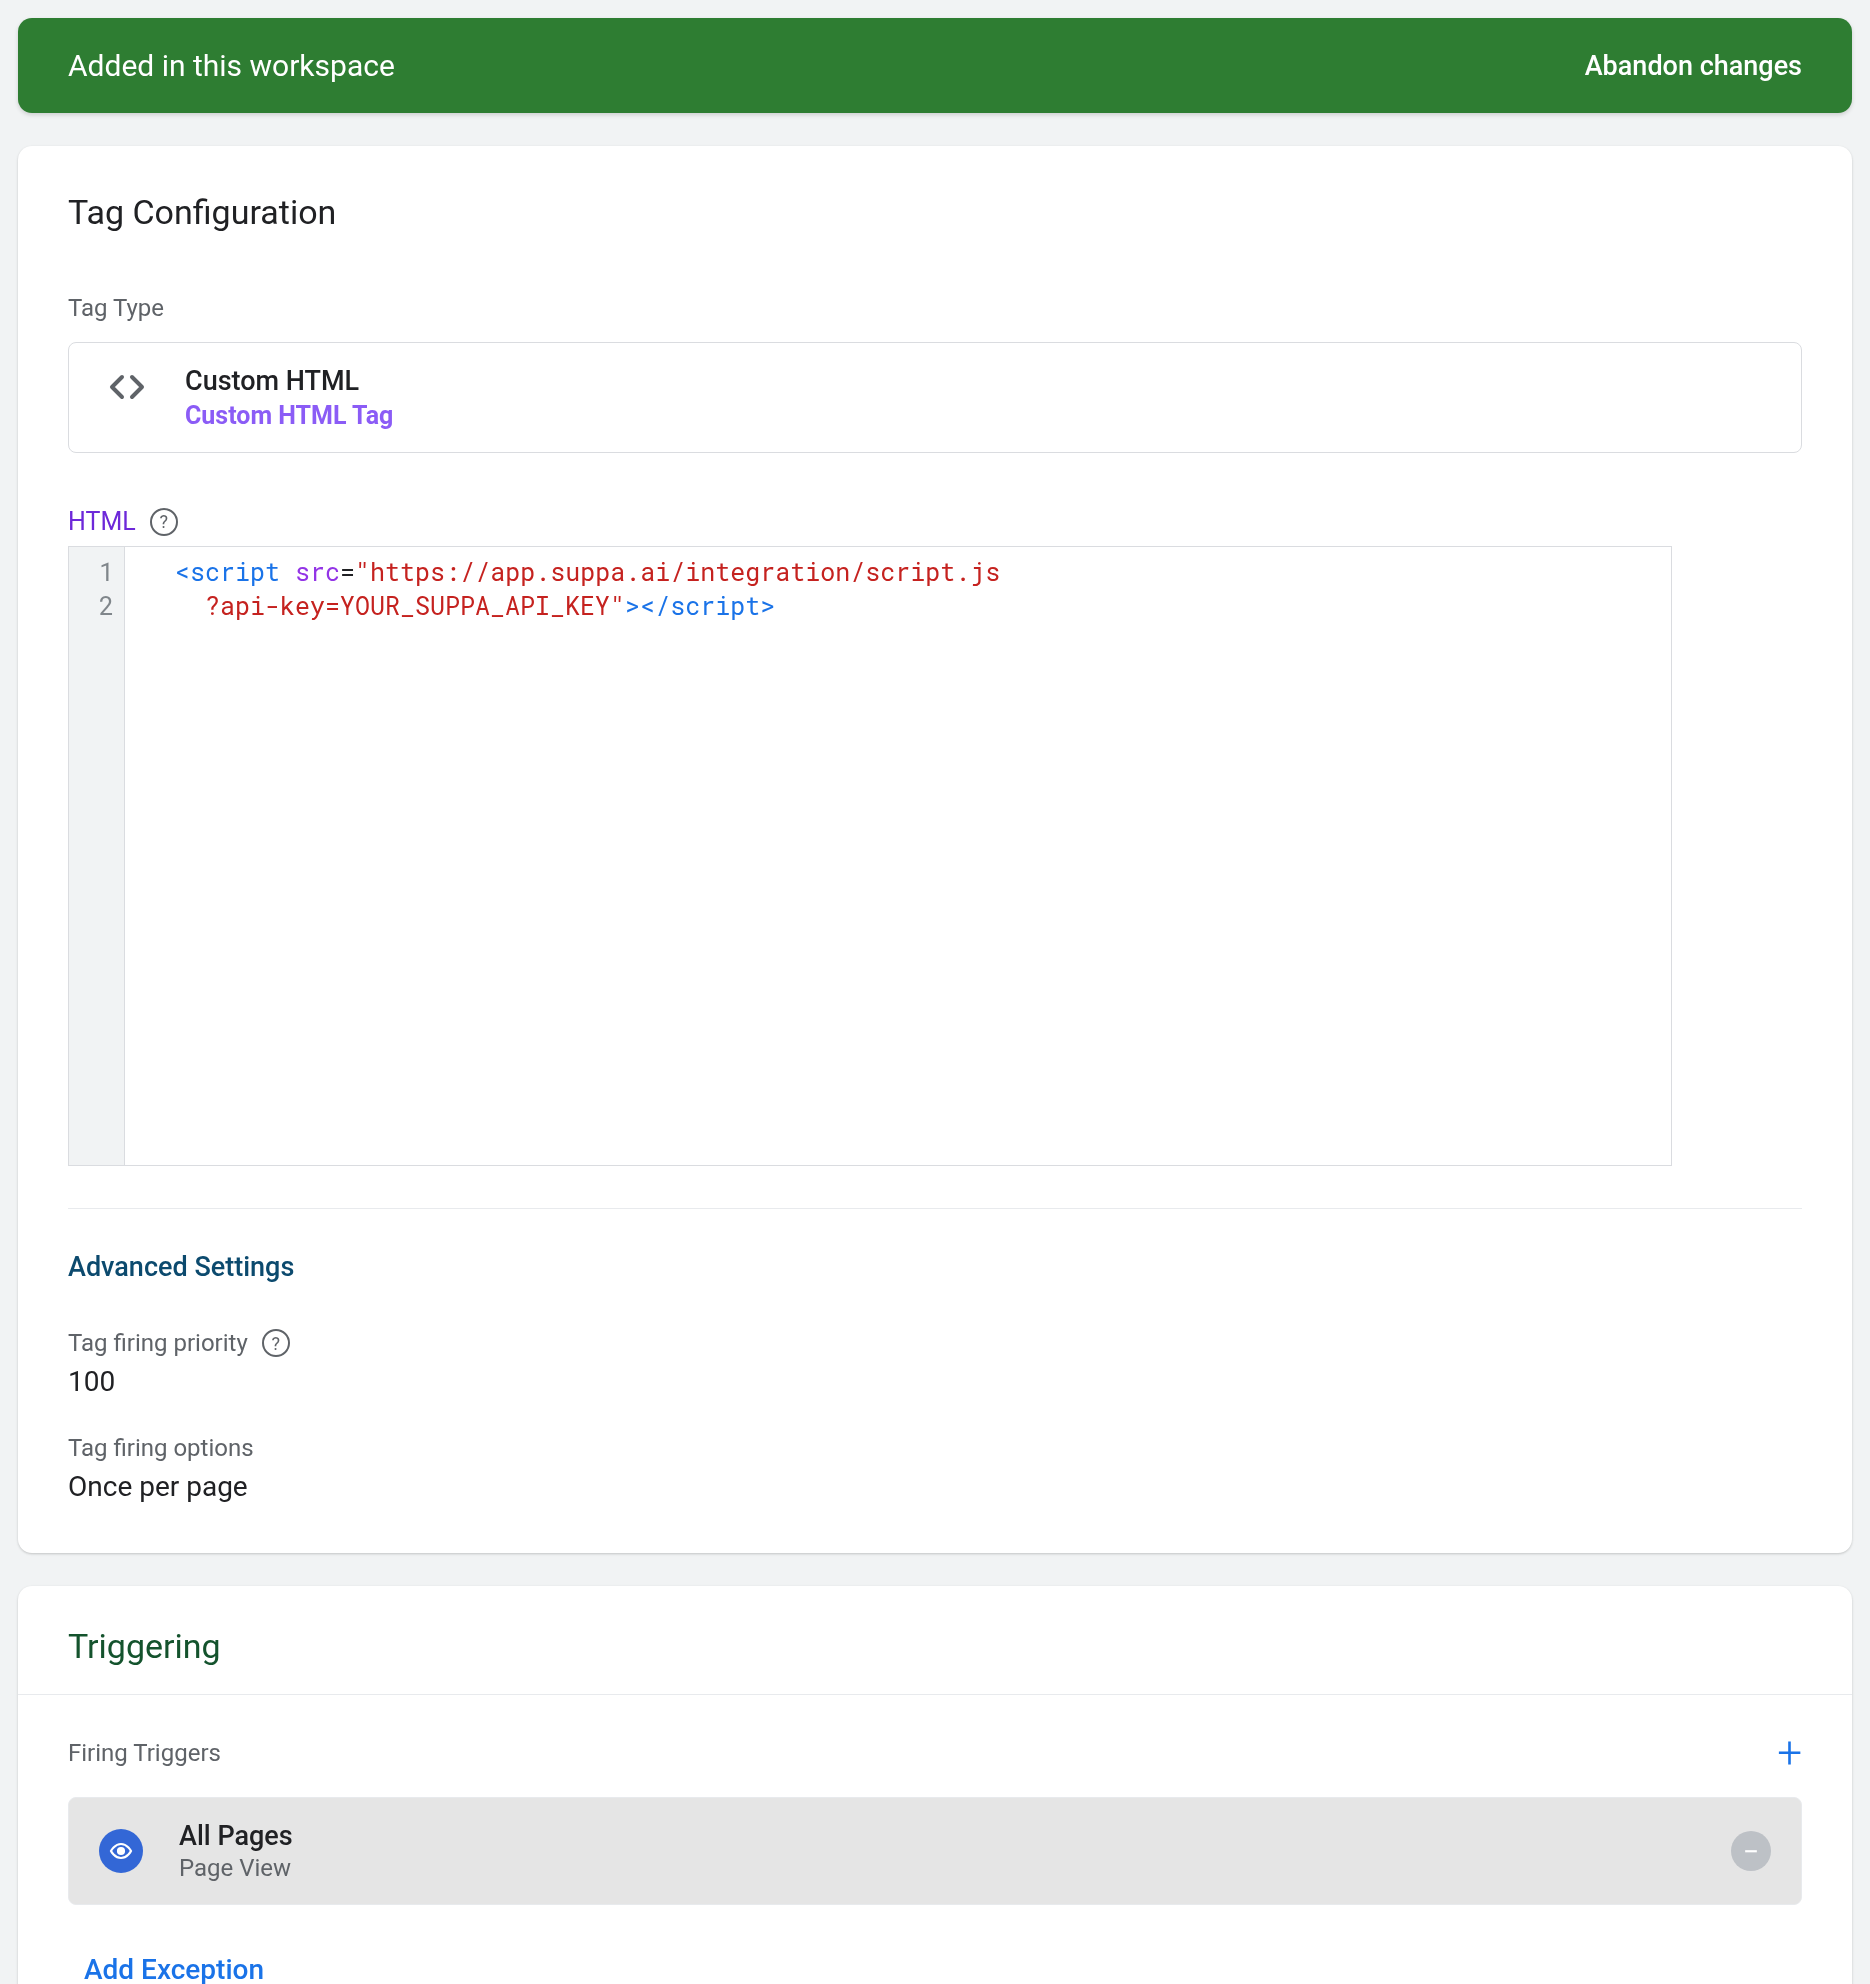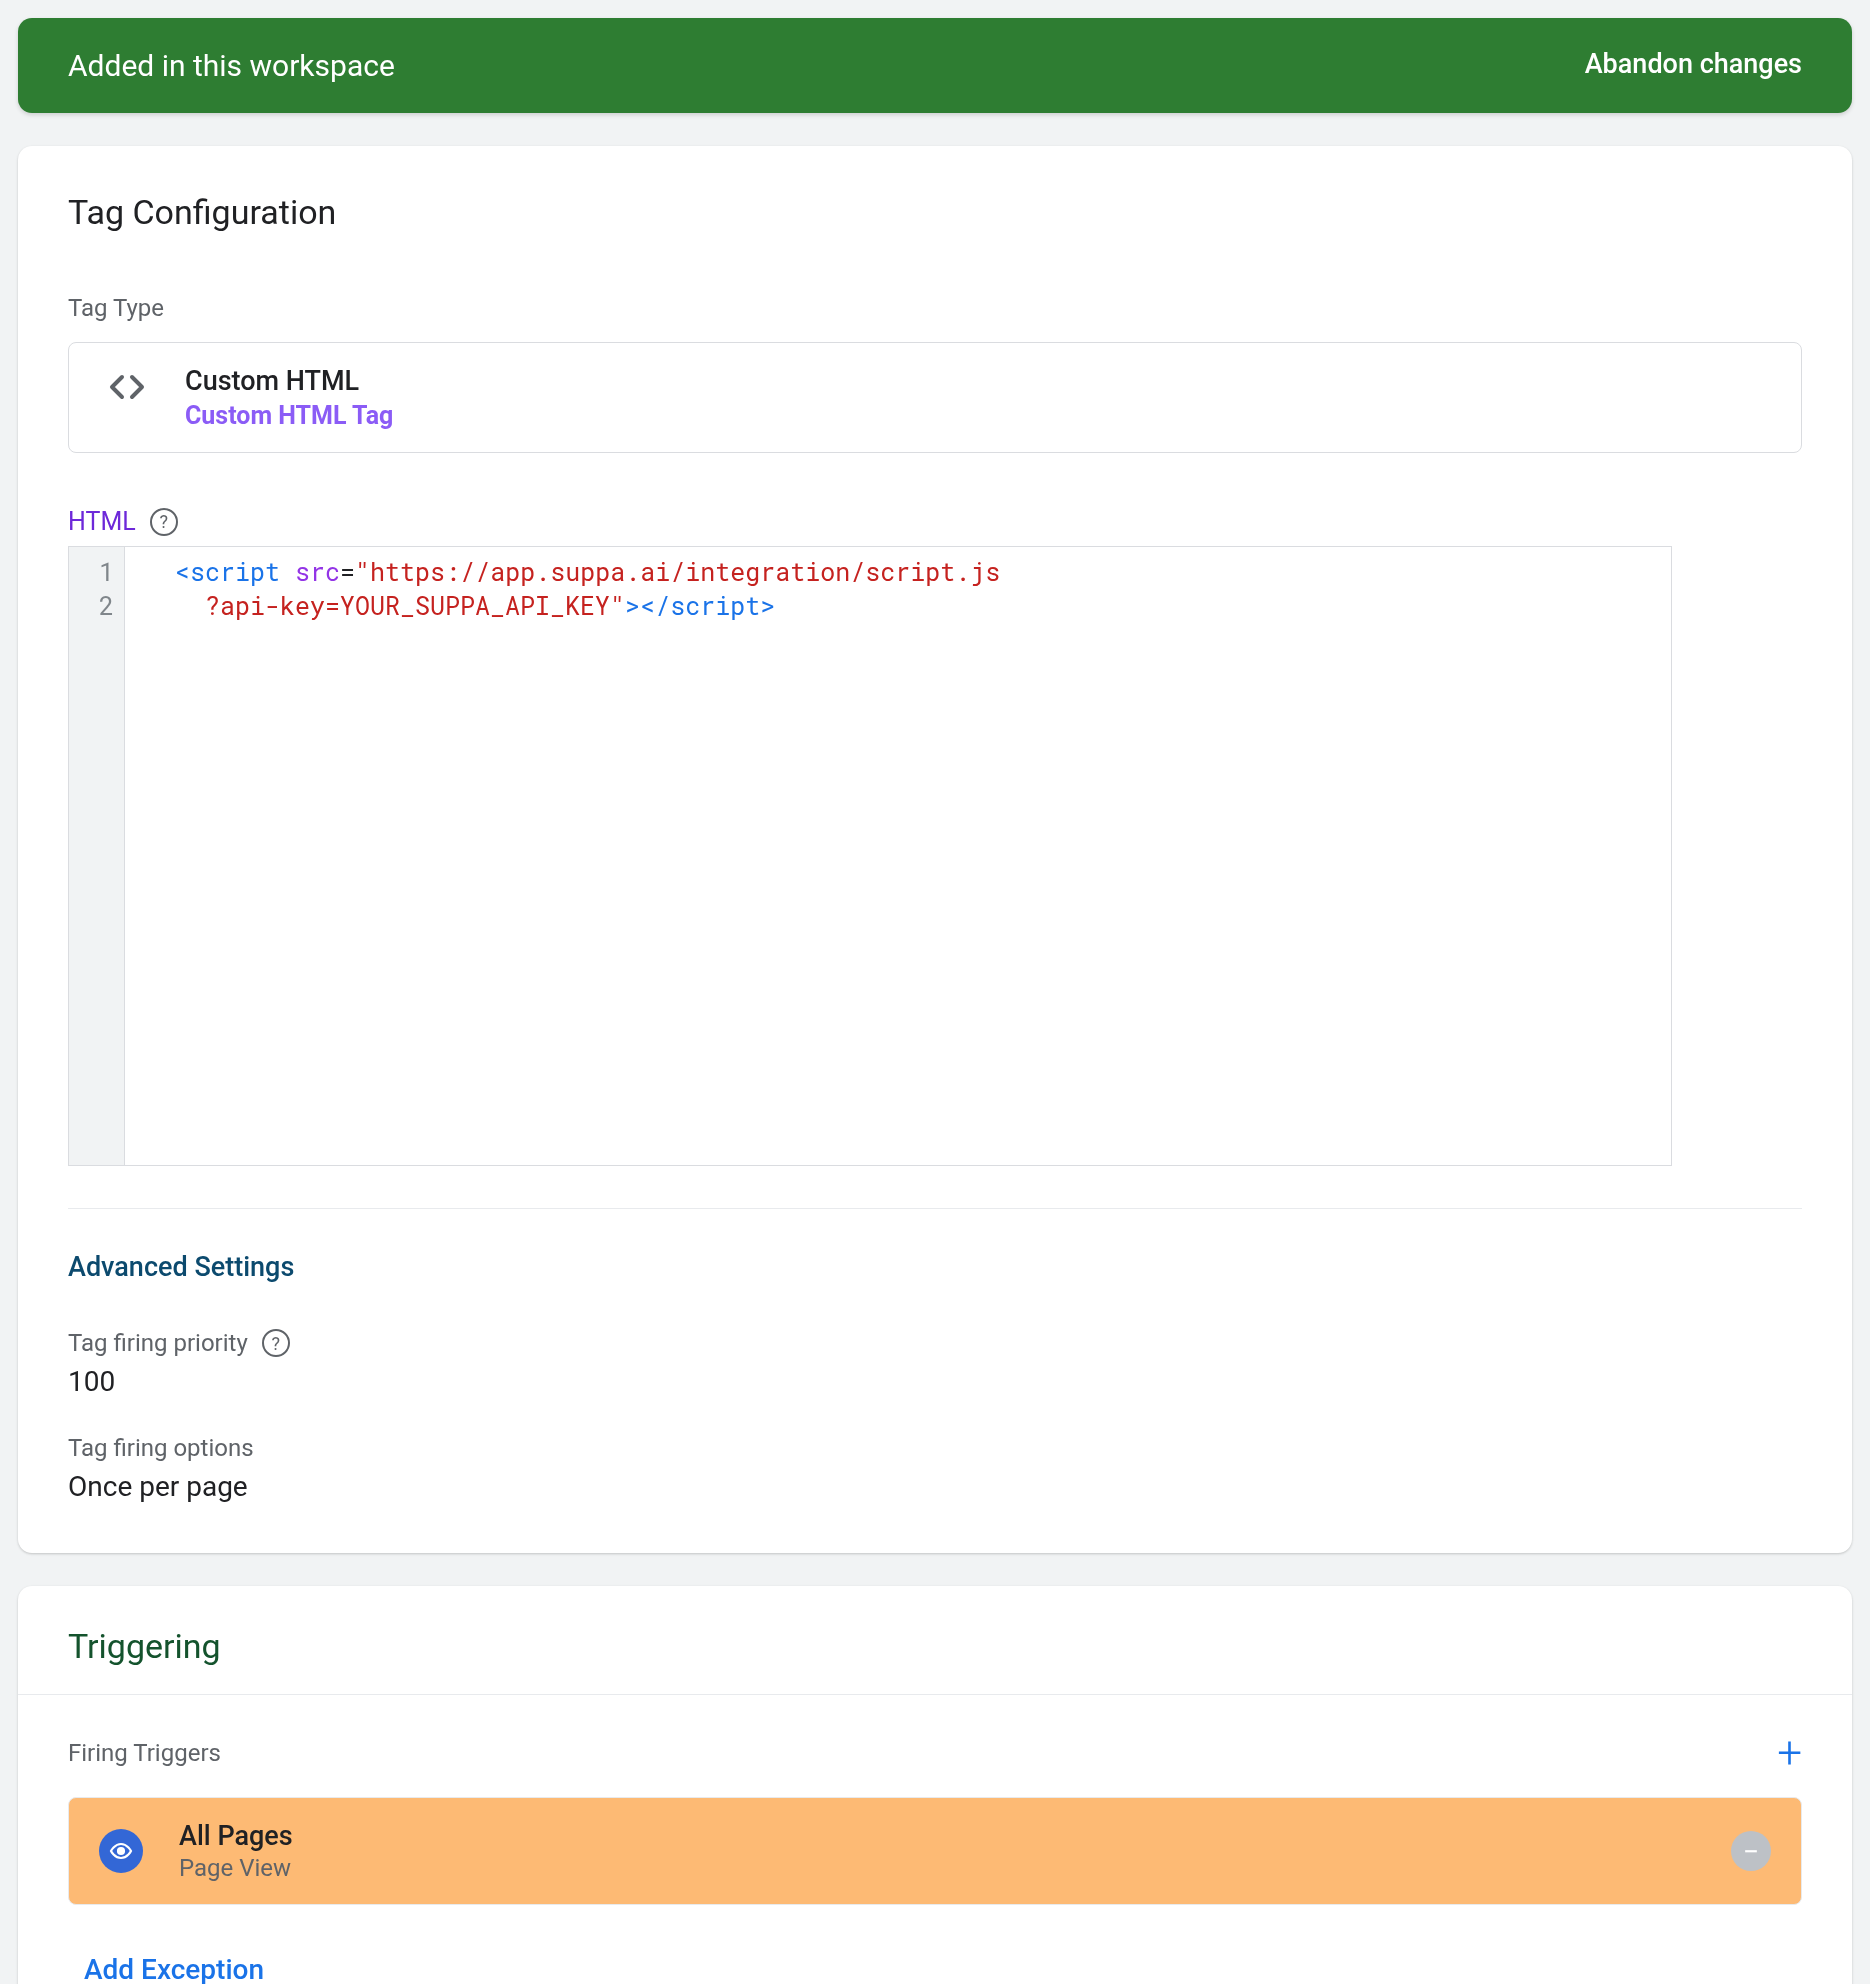--- a/index.html
+++ b/index.html
@@ -13,20 +13,21 @@
     padding: 18px;
     font-size: 26px;
   }
   .banner {
     background: #2e7d32;
     color: #fff;
     border-radius: 14px;
     padding: 30px 50px;
     display: flex;
     justify-content: space-between;
+    align-items: center;
     margin-bottom: 33px;
     box-shadow: 0 2px 4px rgba(0,0,0,0.15);
   }
   .banner-text {
     font-size: 30px;
     font-weight: 400;
   }
   .abandon-link {
     font-size: 27px;
     font-weight: 500;
@@ -180,21 +181,21 @@
     color: #5f6368;
   }
   .plus-btn {
     font-size: 44px;
     color: #1a73e8;
     cursor: pointer;
     line-height: 1;
     font-weight: 300;
   }
   .trigger-row {
-    background: #fdba74;
+    background: #e5e5e5;
     border: 1px solid #e8eaed;
     border-radius: 8px;
     padding: 22px 30px;
     display: flex;
     align-items: center;
     gap: 36px;
     margin-bottom: 48px;
   }
   .eye-badge {
     width: 44px;

